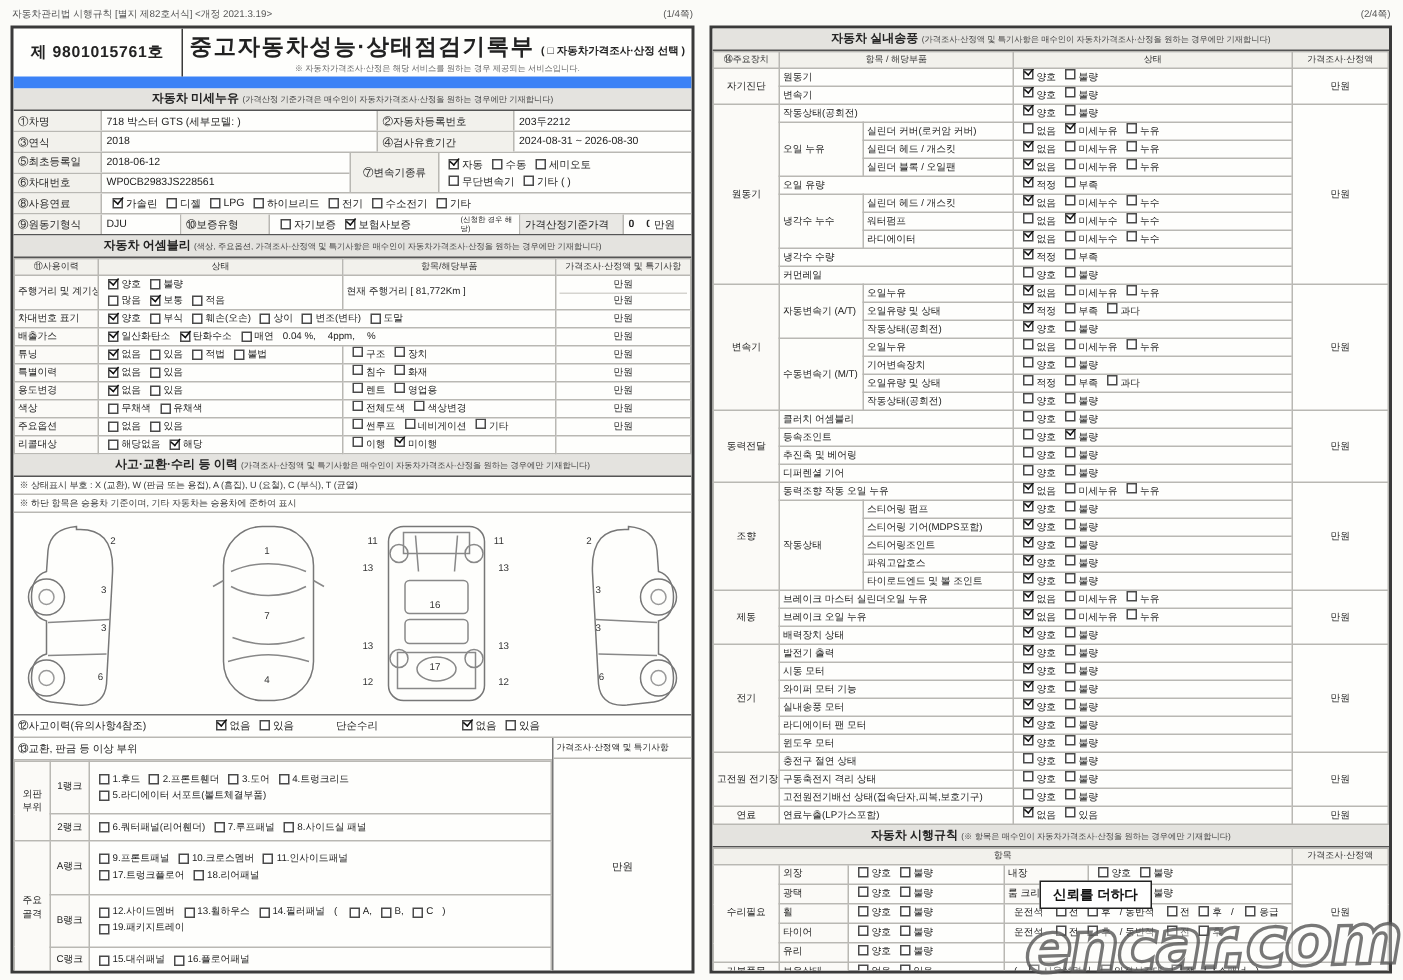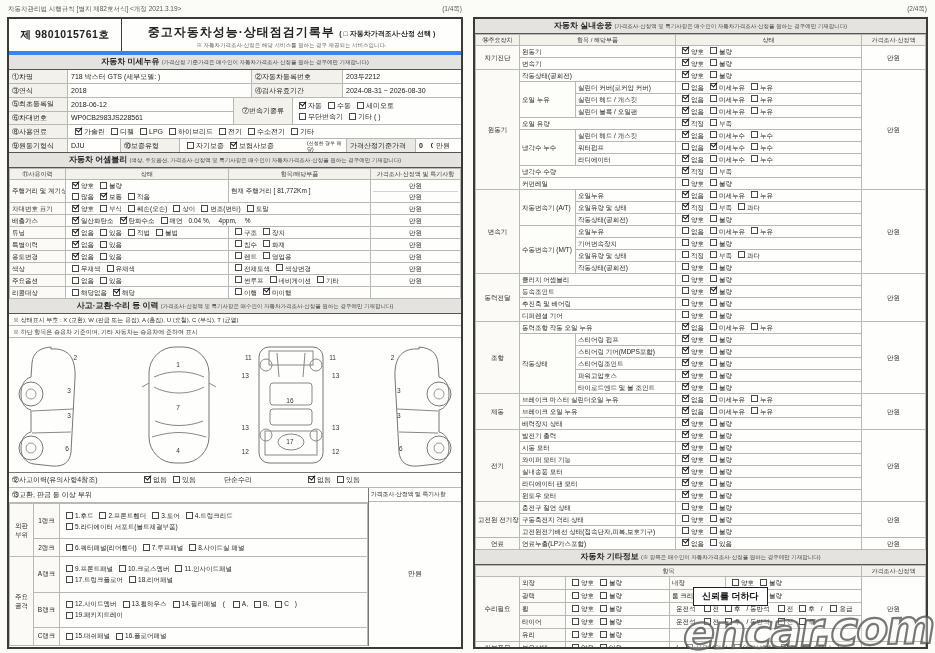--- a/index.html
+++ b/index.html
@@ -3,24 +3,24 @@
 <meta charset="utf-8">
 <style>
   html,body{margin:0;padding:0;}
   body{width:935px;height:653px;background:#fbfbf8;font-family:"Liberation Sans",sans-serif;color:#222;position:relative;overflow:hidden;}
   .pages{display:flex;gap:10px;padding:3px 7px;}
   .page{width:456px;}
   .pagehead{display:flex;justify-content:space-between;font-size:6.5px;color:#555;padding:2px 1px 2px 1px;height:10px;}
   .sheet{border:2px solid #3a3a3a;background:#fefefc;height:628px;overflow:hidden;}
 
   
-  .tblock{display:flex;border-bottom:4px solid #3b82f6;}
+  .tblock{display:flex;border-bottom:8px solid #3b82f6;}
   .docno{width:112px;border-right:1px solid #3a3a3a;display:flex;align-items:center;justify-content:center;font-weight:bold;font-size:10.5px;letter-spacing:0.5px;}
   .ttl{flex:1;text-align:center;padding:3px 2px 2px 2px;}
-  .ttl-main{font-size:12px;font-weight:bold;letter-spacing:1px;text-align:center;}
+  .ttl-main{font-size:15px;font-weight:bold;letter-spacing:1px;text-align:center;}
   .ttl-opt{font-size:7px;font-weight:bold;}
   .ttl-note{font-size:5.5px;color:#666;margin-top:1px;}
 
   
   .band{background:#e4e3df;border-bottom:1px solid #555;text-align:center;font-size:8px;font-weight:bold;padding:1px 0 2px 0;}
   .band .bnote{font-weight:normal;font-size:5.5px;color:#444;}
 
   
   .brow{display:flex;border-bottom:1px solid #b9b8b3;height:13px;align-items:stretch;font-size:7px;white-space:nowrap;}
   .bcell{display:flex;align-items:center;padding:0 3px;overflow:hidden;}
@@ -776,21 +776,21 @@
             <tr>
               <td class="dev" rowspan="1">연료</td>
               <td class="lab2" colspan="2">연료누출(LP가스포함)</td>
               <td class="state"><span class="cb ck"></span><span class="ol">없음</span><span class="cb"></span><span class="ol">있음</span></td>
               <td class="price" rowspan="1">만원</td>
             </tr>
           </tbody>
       </table>
 
       <div class="band">
-        <span>자동차 기타정보</span>
+        <span>자동차 시행규칙</span>
         <span class="bnote">(※ 항목은 매수인이 자동차가격조사·산정을 원하는 경우에만 기재합니다)</span>
       </div>
 
       <table>
         <colgroup>
             <col style="width:44px">
             <col style="width:46px">
             <col style="width:104px">
             <col style="width:56px">
             <col>

